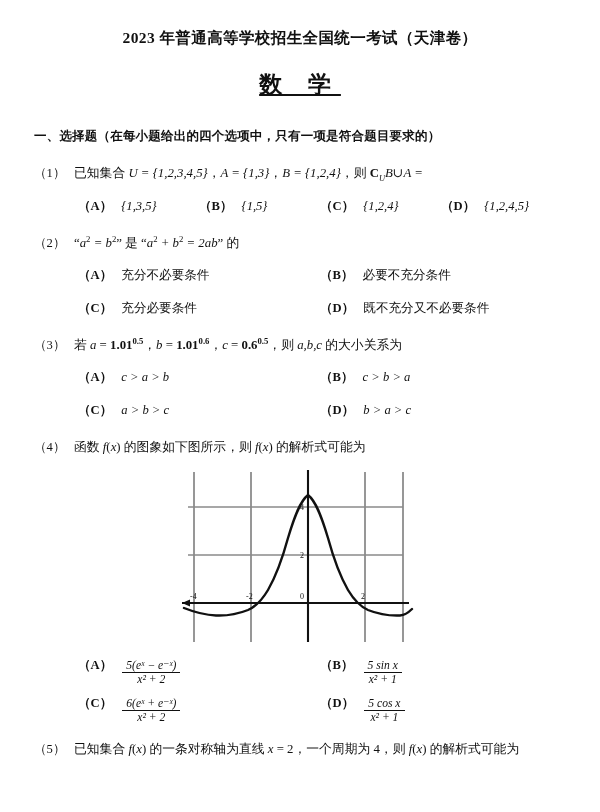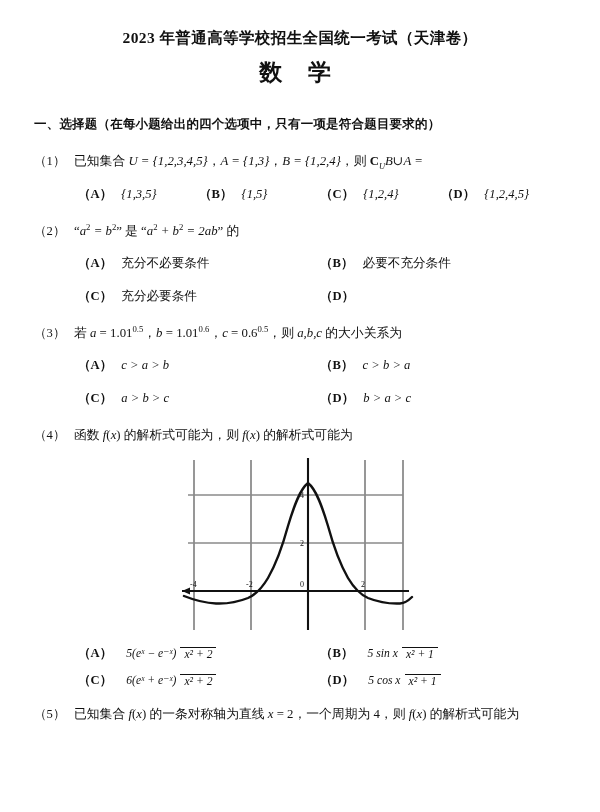--- a/index.html
+++ b/index.html
@@ -30,22 +30,23 @@
     font-size: 15.5px;
     letter-spacing: 0.4px;
     margin-top: 28px;
     font-family: "Liberation Serif", "DejaVu Serif", serif;
   }
   .doc-subject {
     text-align: center;
     font-weight: bold;
     font-size: 23px;
     letter-spacing: 10px;
-    margin-top: 8px;
+    margin-top: 20px;
     font-family: "Liberation Serif", "DejaVu Serif", serif;
+    text-decoration: underline;
   }
 
   
   .content {
     margin: 0 38px 16px 34px;
   }
   .section-head {
     font-weight: bold;
     font-size: 12.5px;
     margin-top: 28px;
@@ -66,21 +67,21 @@
     width: 40px;
     flex: 0 0 40px;
     font-size: 12.6px;
   }
   .q-text {
     flex: 1 1 auto;
   }
 
   
   .m { font-style: italic; font-family: "Liberation Serif", "DejaVu Serif", serif; }
-  .up { font-style: normal; }
+  .up { font-style: normal; font-weight: bold; }
   sup { font-size: 0.68em; vertical-align: super; line-height: 0; font-style: normal;}
   sub { font-size: 0.66em; vertical-align: sub; line-height: 0; }
 
   
   .options {
     margin-top: 14px;
     padding-left: 44px;
   }
   .opt-row {
     display: flex;
@@ -98,20 +99,21 @@
     margin-right: 9px;
   }
   
   .opts-4 .opt { width: 25%; }
   
   .opts-2 .opt { width: 50%; }
 
   
   .frac {
     display: inline-flex;
+    flex-direction: column;
     text-align: center;
     vertical-align: middle;
     margin: 0 1px;
     line-height: 1.12;
     font-size: 11.6px;
   }
   .frac .num { padding: 0 4px; }
   .frac .den { padding: 0 4px; border-top: 1.1px solid #111; }
 
   
@@ -185,20 +187,21 @@
               <span>必要不充分条件</span>
             </span>
         </div>
         <div class="opt-row">
           <span class="opt">
               <span class="opt-tag">（C）</span>
               <span>充分必要条件</span>
             </span>
           <span class="opt">
               <span class="opt-tag">（D）</span>
+              <span>既不充分又不必要条件</span>
             </span>
         </div>
       </div>
     </div>
 
     <div class="question">
       <div class="q-stem">
         <span class="q-num">（3）</span>
         <span class="q-text">
           <span>若</span> <span class="m">a</span> = <span class="up">1.01<sup>0.5</sup></span><span>，</span><span class="m">b</span> = <span class="up">1.01<sup>0.6</sup></span><span>，</span><span class="m">c</span> = <span class="up">0.6<sup>0.5</sup></span><span>，则</span> <span class="m">a,b,c</span> <span>的大小关系为</span>
@@ -225,21 +228,21 @@
               <span class="m">b &gt; a &gt; c</span>
             </span>
         </div>
       </div>
     </div>
 
     <div class="question">
       <div class="q-stem">
         <span class="q-num">（4）</span>
         <span class="q-text">
-          <span>函数</span> <span class="m">f</span>(<span class="m">x</span>) <span>的解析式可能为，则</span> <span class="m">f</span>(<span class="m">x</span>) <span>的解析式可能为</span>
+          <span>函数</span> <span class="m">f</span>(<span class="m">x</span>) <span>的图象如下图所示，则</span> <span class="m">f</span>(<span class="m">x</span>) <span>的解析式可能为</span>
         </span>
       </div>
 
       <div class="figure">
         <svg width="245" height="180" viewBox="0 0 245 180">
 
           <g stroke="#7d7d7d" stroke-width="1.6">
             <line x1="18" y1="8" x2="18" y2="178"></line>
             <line x1="75" y1="8" x2="75" y2="178"></line>
             <line x1="189" y1="8" x2="189" y2="178"></line>

